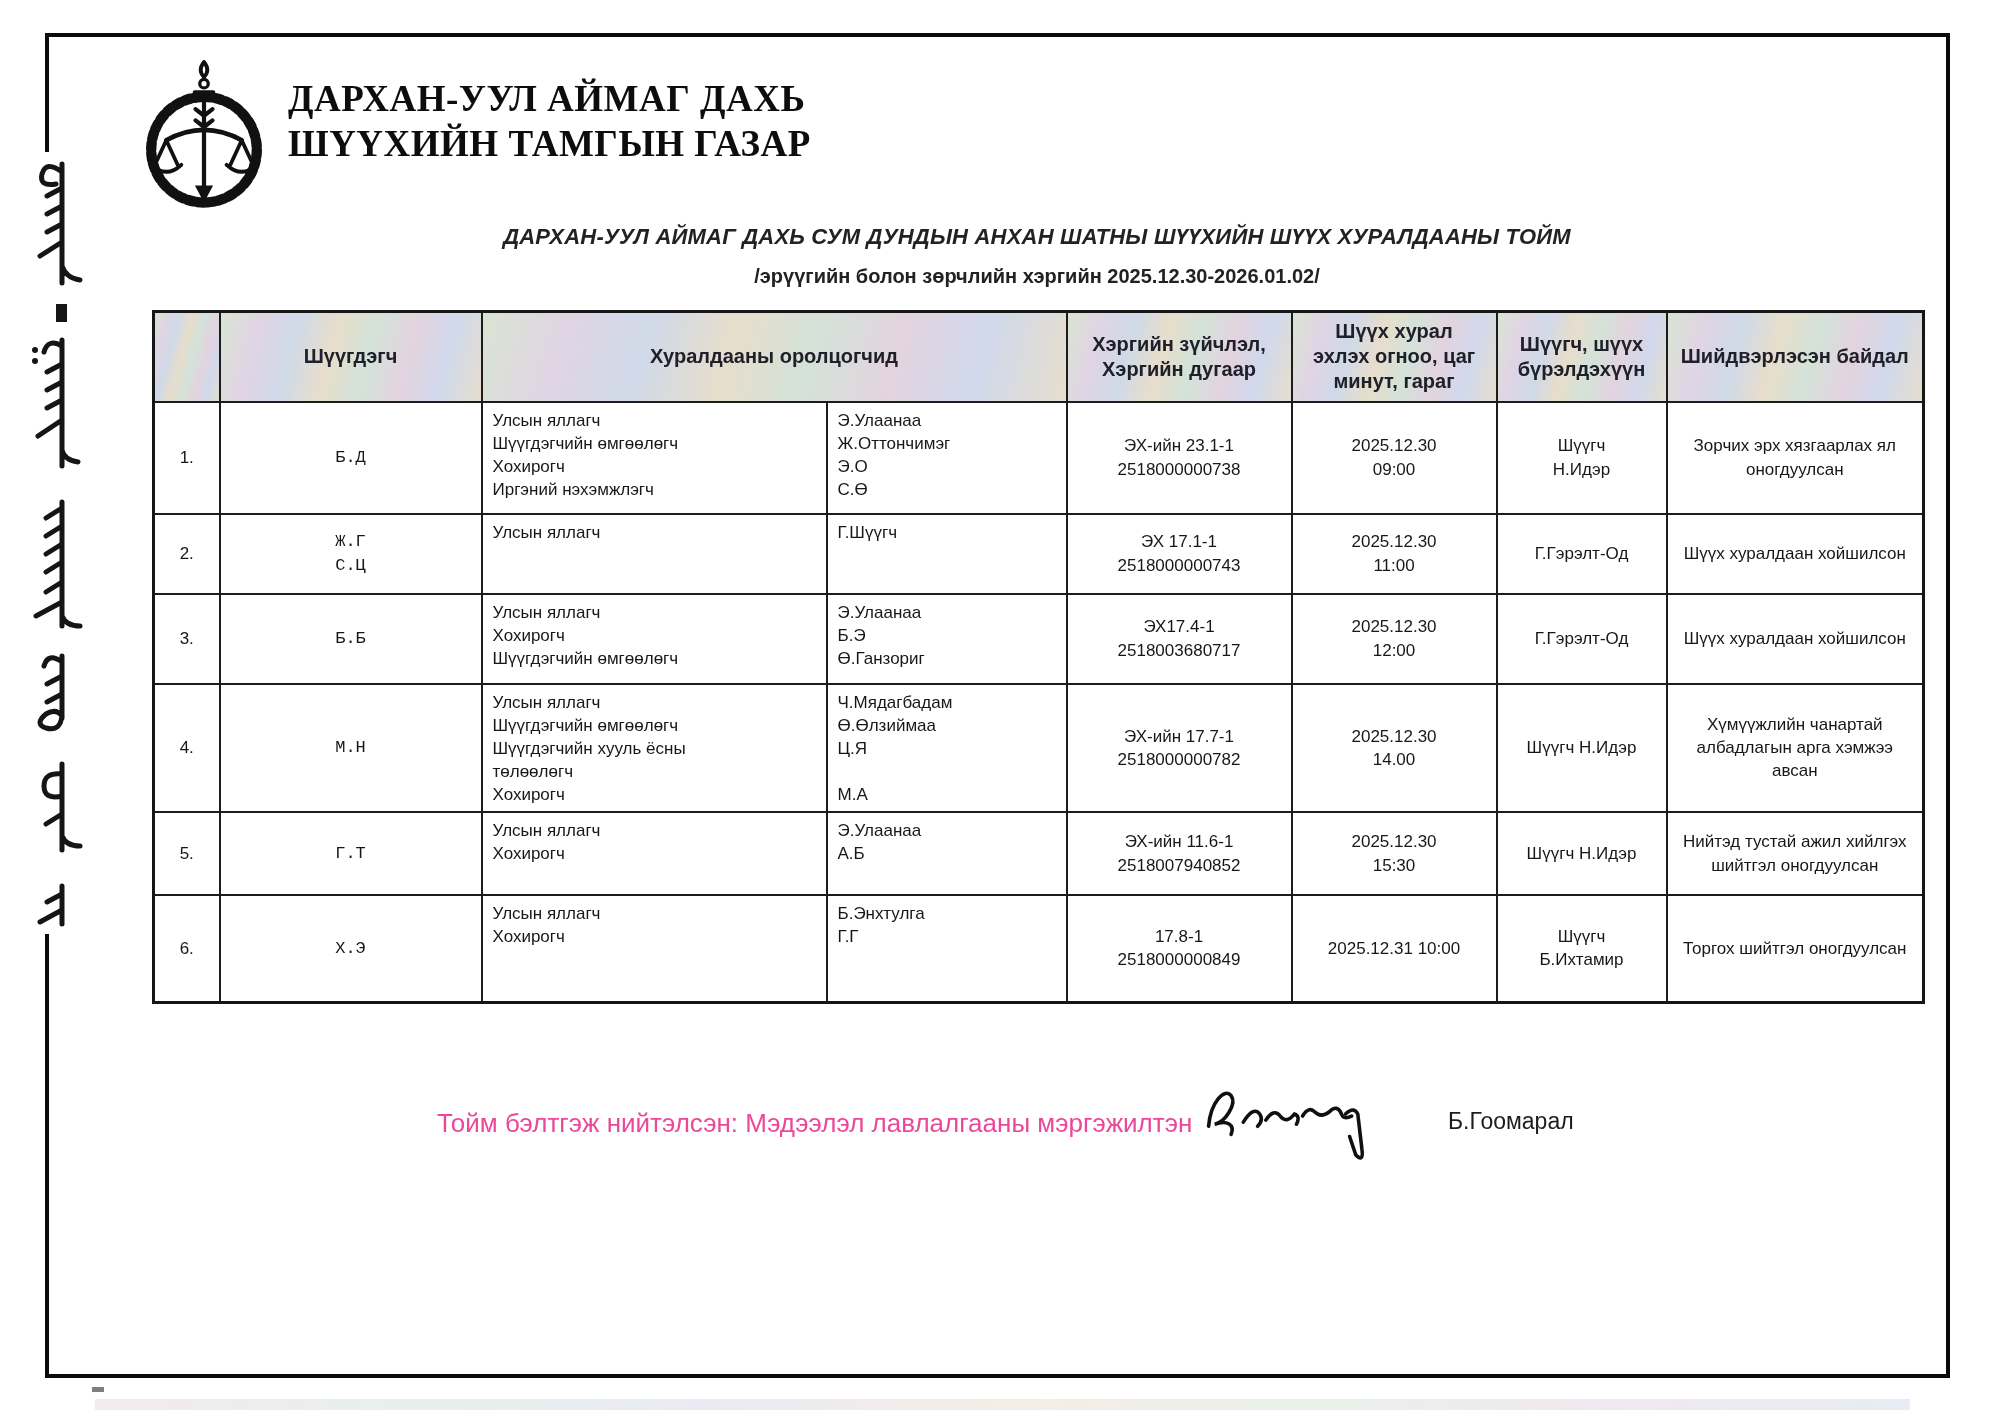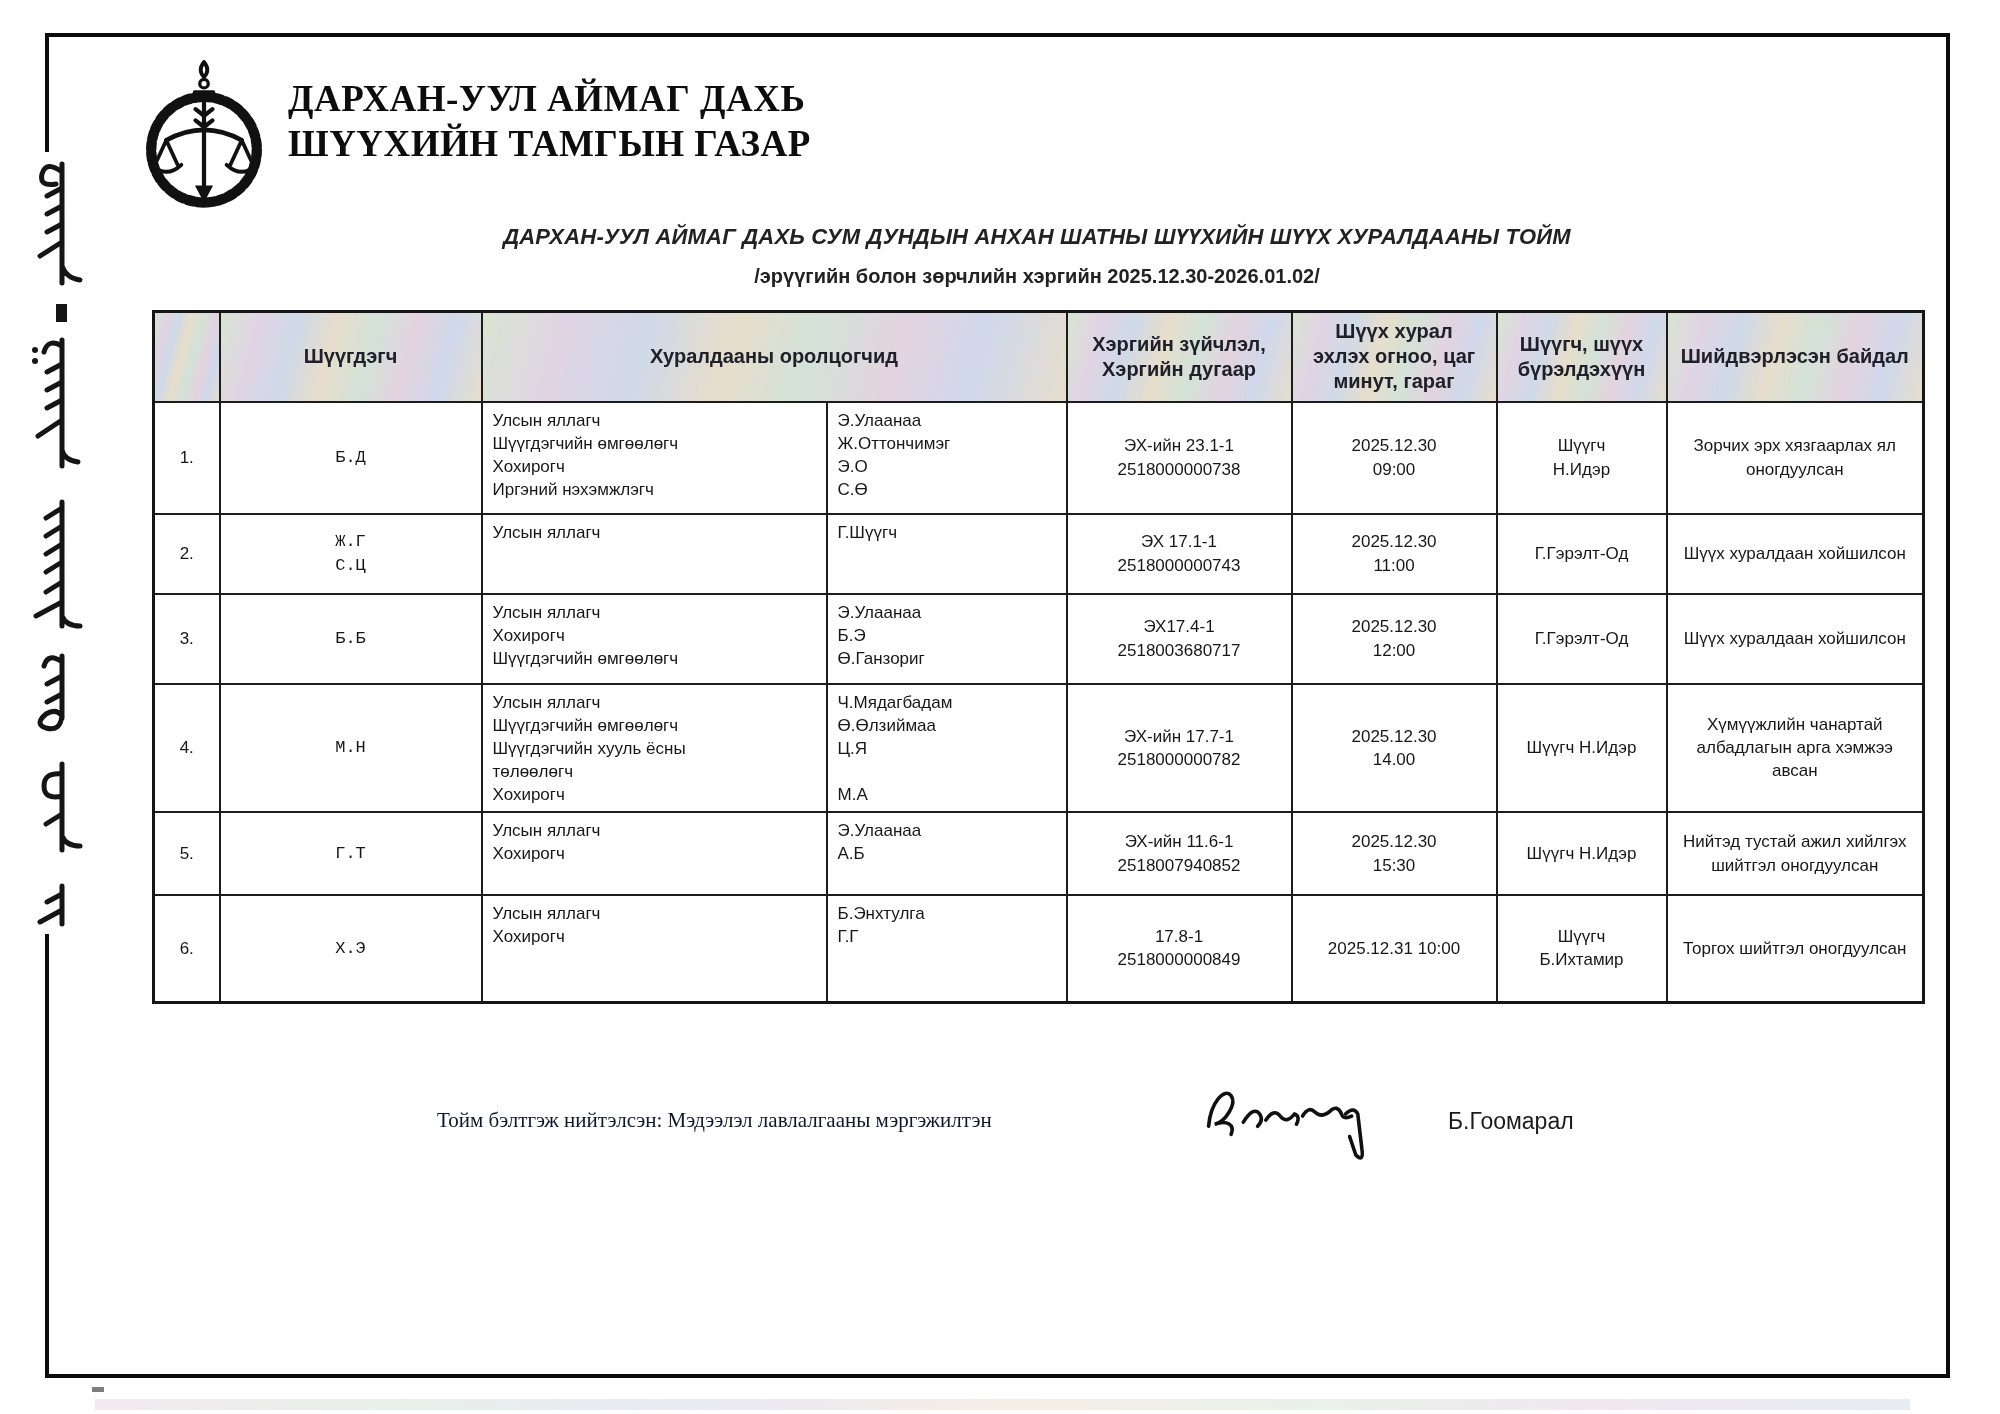--- a/index.html
+++ b/index.html
@@ -42,21 +42,21 @@
     background:linear-gradient(105deg,#d9e4d2 0%,#e0d4e4 14%,#cfd9e8 28%,#e7ddcb 42%,#d3e2d8 56%,#e3d3df 70%,#d0d8eb 84%,#e6decd 100%);
   }
   .court-table td{font-size:17px;line-height:1.36;white-space:pre-line;}
   td.cell-num{text-align:center;}
   td.cell-def{text-align:center;font-family:Liberation Mono, monospace;}
   td.cell-roles,td.cell-names{vertical-align:top;padding-top:6px;}
   td.cell-case,td.cell-datetime,td.cell-judge,td.cell-decision{text-align:center;border-radius:25px;}
   tr.r1{height:112px;} tr.r2{height:80px;} tr.r3{height:90px;}
   tr.r4{height:123px;} tr.r5{height:83px;} tr.r6{height:107px;}
 
-  .footer-line{position:absolute;left:437px;top:1108px;font-size:21px;color:#0f172a;font-family:Liberation Serif, serif;}
+  .footer-line{position:absolute;left:437px;top:1108px;font-size:26px;color:#ec4899;}
   .signature{position:absolute;left:1180px;top:1060px;width:235px;height:108px;}
   .signer-name{position:absolute;left:1448px;top:1108px;font-size:23px;color:#1c1c1c;}
 
   .scan-strip{
     position:absolute;left:95px;top:1399px;width:1815px;height:11px;opacity:.55;
     background:linear-gradient(90deg,#e8d9e2,#d6e3d9,#d9d9ec,#ecdfd0,#d8e5d8,#e4d6e3,#d5dcea);
   }
   .scan-tick{position:absolute;left:92px;top:1387px;width:12px;height:5px;background:#3a3a3a;opacity:.65;}
 </style>
 </head>

